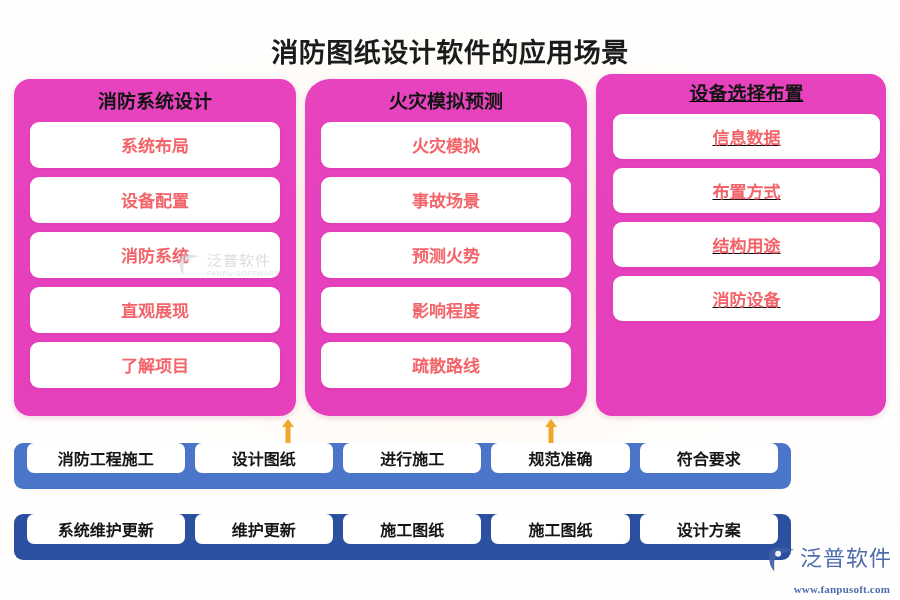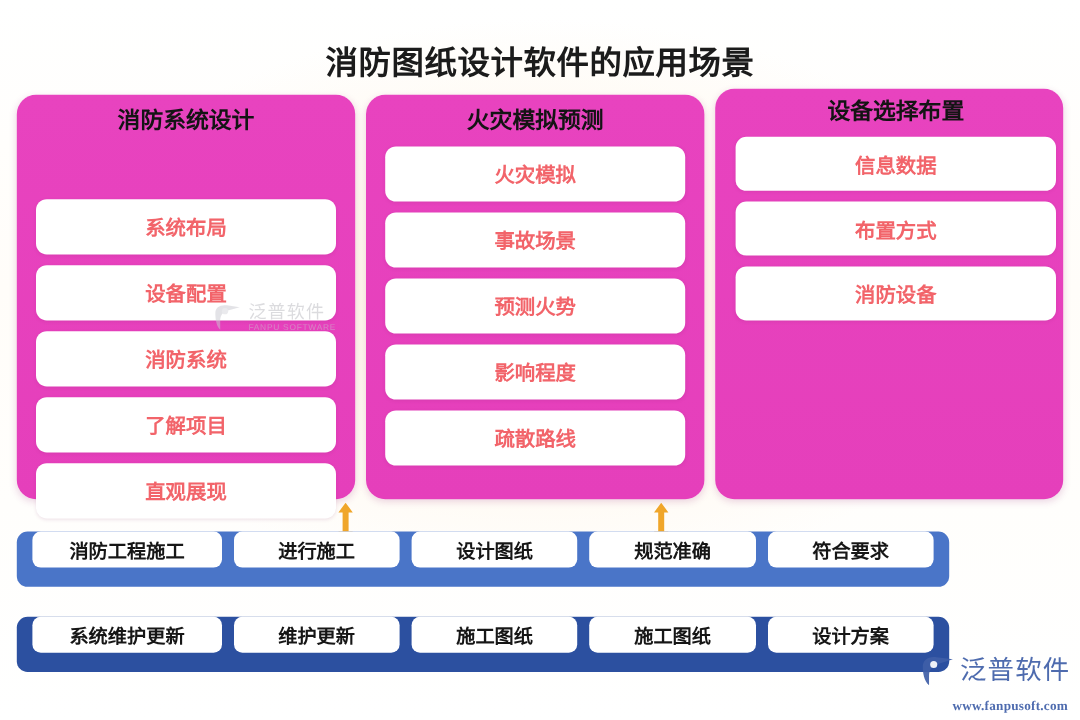--- a/index.html
+++ b/index.html
@@ -54,23 +54,23 @@
   .column {
     background: #e54cbd;
     background: linear-gradient(180deg, #e843bf 0%, #e53fbb 100%);
     border-radius: 16px;
     box-shadow: 0 2px 6px rgba(150, 40, 120, 0.18);
     display: flex;
     flex-direction: column;
     align-items: center;
     box-sizing: border-box;
   }
-  .column-1 { width: 282px; padding: 9px 16px 12px 16px; gap: 44px; }
-  .column-2 { width: 282px; padding: 9px 16px 12px 16px; }
-  .column-3 { width: 290px; padding: 6px 6px 12px 17px; margin-top: -5px; }
+  .column-1 { width: 282px; padding: 9px 16px 12px 16px; }
+  .column-2 { width: 282px; padding: 9px 16px 12px 16px; border-radius: 25px; }
+  .column-3 { width: 290px; padding: 6px 6px 12px 17px; margin-top: -5px; text-decoration: underline; }
 
   .column-title {
     font-size: 19px;
     font-weight: bold;
     color: #141414;
     text-align: center;
     line-height: 1.45;
     margin-bottom: 6px;
     white-space: nowrap;
   }
@@ -210,61 +210,62 @@
   <div class="page-title">消防图纸设计软件的应用场景</div>
 
   <div class="columns">
 
     <div class="column column-1">
       <div class="column-title">消防系统设计</div>
       <div class="column-items">
         <div class="pill">系统布局</div>
         <div class="pill">设备配置</div>
         <div class="pill">消防系统</div>
+        <div class="pill">直观展现</div>
         <div class="pill">了解项目</div>
-        <div class="pill">直观展现</div>
       </div>
     </div>
 
     <div class="column column-2">
       <div class="column-title">火灾模拟预测</div>
       <div class="column-items">
         <div class="pill">火灾模拟</div>
         <div class="pill">事故场景</div>
         <div class="pill">预测火势</div>
         <div class="pill">影响程度</div>
         <div class="pill">疏散路线</div>
       </div>
     </div>
 
     <div class="column column-3">
       <div class="column-title">设备选择布置</div>
       <div class="column-items">
         <div class="pill">信息数据</div>
         <div class="pill">布置方式</div>
+        <div class="pill">结构用途</div>
         <div class="pill">消防设备</div>
       </div>
     </div>
   </div>
 
   <div class="arrow" style="left:281px; top:419px;">
     <svg width="14" height="32" viewBox="0 0 14 32" aria-hidden="true">
       <polygon points="7,0 13,8 9.5,8 9.5,24 13,24 7,32 1,24 4.5,24 4.5,8 1,8" fill="#f0a62a"></polygon>
     </svg>
   </div>
   <div class="arrow" style="left:544px; top:419px;">
     <svg width="14" height="32" viewBox="0 0 14 32" aria-hidden="true">
       <polygon points="7,0 13,8 9.5,8 9.5,24 13,24 7,32 1,24 4.5,24 4.5,8 1,8" fill="#f0a62a"></polygon>
     </svg>
   </div>
 
   <div class="blue-row blue-row-1">
     <div class="blue-pill wide">消防工程施工</div>
+    <div class="blue-pill">设计图纸</div>
     <div class="blue-pill">进行施工</div>
-    <div class="blue-pill">设计图纸</div>
     <div class="blue-pill">规范准确</div>
     <div class="blue-pill">符合要求</div>
   </div>
 
   <div class="blue-row blue-row-2">
     <div class="blue-pill wide">系统维护更新</div>
     <div class="blue-pill">维护更新</div>
     <div class="blue-pill">施工图纸</div>
     <div class="blue-pill">施工图纸</div>
     <div class="blue-pill">设计方案</div>

